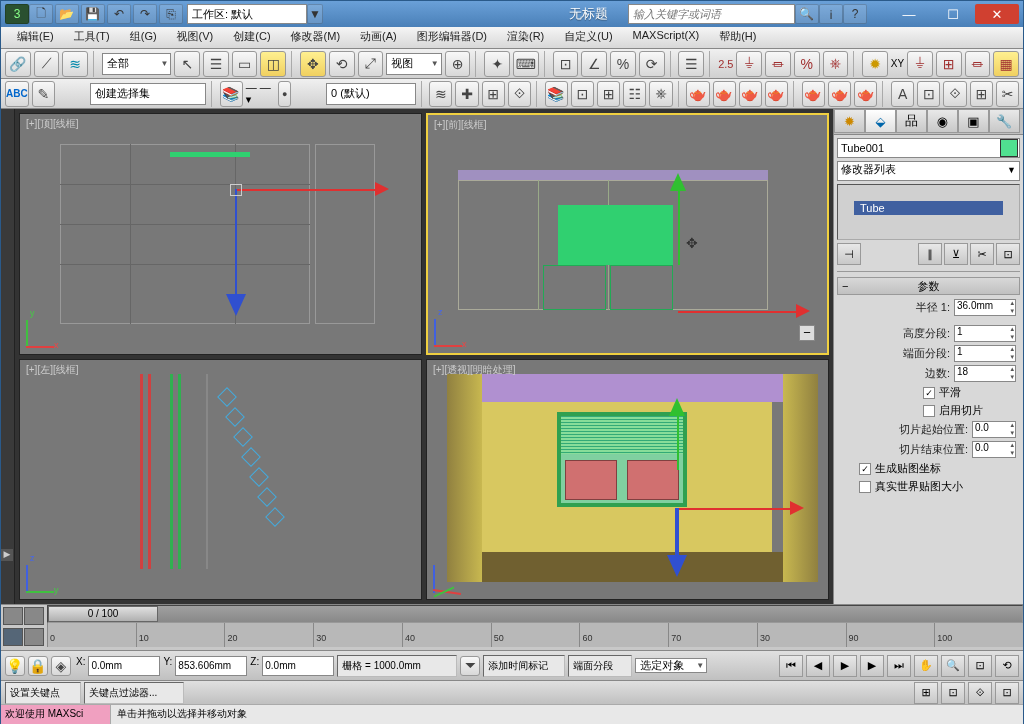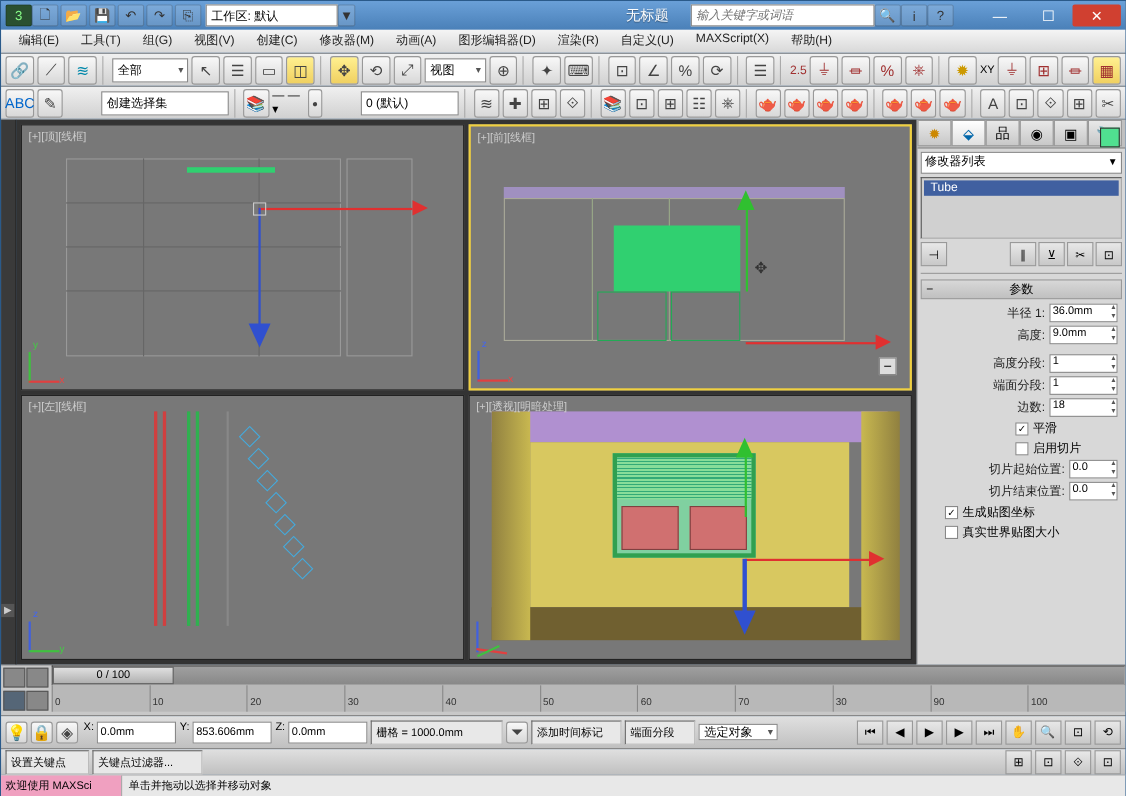--- a/index.html
+++ b/index.html
@@ -33,21 +33,21 @@
 .ax-y { position:absolute; bottom:0; left:0; width:2px; height:28px; background:#40c040; }
 .ax-z { position:absolute; bottom:0; left:0; width:2px; height:28px; background:#4060e0; }
 .rightpanel { width:190px; background:#d8d8d8; border-left:1px solid #888; display:flex; flex-direction:column; }
 .rp-tabs { height:26px; display:flex; background:#c0c0c0; border-bottom:1px solid #888; }
 .rp-tab { width:31px; height:24px; border:1px solid #999; background:linear-gradient(#e8e8e8,#c8c8c8); display:flex; align-items:center; justify-content:center; font-size:13px; }
 .rp-tab.active { background:linear-gradient(#fff,#e0e0e0); }
 .rp-body { flex:1; padding:3px; overflow:hidden; }
 .obj-name { width:100%; height:20px; background:#fff; border:1px solid #888; padding:0 3px; margin-bottom:3px; }
 .mod-drop { width:100%; height:20px; background:#fff; border:1px solid #888; padding:0 3px; margin-bottom:3px; position:relative; }
 .mod-drop::after { content:"▼"; position:absolute; right:3px; top:3px; font-size:9px; }
-.mod-stack { height:56px; background:#d0d0d0; border:1px inset #aaa; margin-bottom:3px; padding:2px; }
+.mod-stack { height:56px; background:#d0d0d0; border:1px inset #aaa; margin-bottom:3px; padding:16px; }
 .mod-item { background:#4060a0; color:#fff; padding:1px 6px; }
 .mod-btns { height:24px; display:flex; gap:2px; margin-bottom:4px; }
 .mod-btn { width:24px; height:22px; background:linear-gradient(#e8e8e8,#c8c8c8); border:1px solid #999; display:flex; align-items:center; justify-content:center; font-size:11px; }
 .rollout-hdr { height:18px; background:linear-gradient(#d8d8d8,#c0c0c0); border:1px solid #999; text-align:center; line-height:16px; margin-bottom:4px; position:relative; }
 .rollout-hdr::before { content:"−"; position:absolute; left:4px; }
 .param-row { display:flex; align-items:center; justify-content:flex-end; gap:4px; margin-bottom:3px; padding-right:4px; }
 .param-lbl { font-size:11px; color:#222; }
 .spinner { width:62px; height:17px; background:#fff; border:1px solid #888; padding:0 14px 0 2px; font-size:10px; position:relative; }
 .spinner::after { content:"▴\A▾"; white-space:pre; position:absolute; right:1px; top:-1px; font-size:7px; line-height:8px; color:#555; }
 .chk-row { display:flex; align-items:center; gap:4px; padding-left:50px; margin-bottom:3px; }
@@ -166,21 +166,21 @@
     <div class="tool-sep"></div>
     <div class="tool-ico" style="color:#c90;">✹</div>
     <div style="font-size:10px;">XY</div>
     <div class="tool-ico" style="color:#a03030;">⏚</div>
     <div class="tool-ico" style="color:#a03030;">⊞</div>
     <div class="tool-ico" style="color:#a03030;">⏛</div>
     <div class="tool-ico active" style="color:#a03030;">▦</div>
   </div>
 
   <div class="toolbar">
-    <div class="tool-ico" style="color:#06c;font-size:13px;">ABC</div>
+    <div class="tool-ico" style="color:#06c;font-size:10px;font-weight:bold;">ABC</div>
     <div class="tool-ico">✎</div>
     <div class="named-sel">创建选择集</div>
     <div class="tool-sep"></div>
     <div class="tool-ico">📚</div>
     <div style="font-size:11px;">— — ▾</div>
     <div class="tool-ico" style="width:14px;font-size:9px;">●</div>
     <div class="named-sel" style="width:100px;">0 (默认)</div>
     <div class="tool-sep"></div>
     <div class="tool-ico">≋</div>
     <div class="tool-ico">✚</div>
@@ -321,42 +321,39 @@
     <div class="rightpanel">
       <div class="rp-tabs">
         <div class="rp-tab" style="color:#c80;">✹</div>
         <div class="rp-tab active" style="color:#06a;">⬙</div>
         <div class="rp-tab">品</div>
         <div class="rp-tab">◉</div>
         <div class="rp-tab">▣</div>
         <div class="rp-tab">🔧</div>
       </div>
       <div class="rp-body">
+        <input class="obj-name" value="Tube001" style="">
         <div style="width:18px;height:18px;background:#50e090;border:1px solid #333;position:absolute;right:6px;margin-top:-22px;"></div>
         <div class="mod-drop">修改器列表</div>
         <div class="mod-stack">
           <div class="mod-item">Tube</div>
         </div>
         <div class="mod-btns">
           <div class="mod-btn">⊣</div>
           <div style="flex:1"></div>
           <div class="mod-btn">∥</div>
           <div class="mod-btn">⊻</div>
           <div class="mod-btn">✂</div>
           <div class="mod-btn">⊡</div>
         </div>
         <div style="height:6px;border-top:1px solid #999;"></div>
         <div class="rollout-hdr">参数</div>
         <div class="param-row">
             <span class="param-lbl">半径 1:</span>
             <div class="spinner">36.0mm</div>
-          </div>
-        <div class="param-row">
-            <span class="param-lbl">高度:</span>
-            <div class="spinner">9.0mm</div>
           </div>
         <div style="height:6px;"></div>
         <div class="param-row">
             <span class="param-lbl">高度分段:</span>
             <div class="spinner">1</div>
           </div>
         <div class="param-row">
             <span class="param-lbl">端面分段:</span>
             <div class="spinner">1</div>
           </div>

